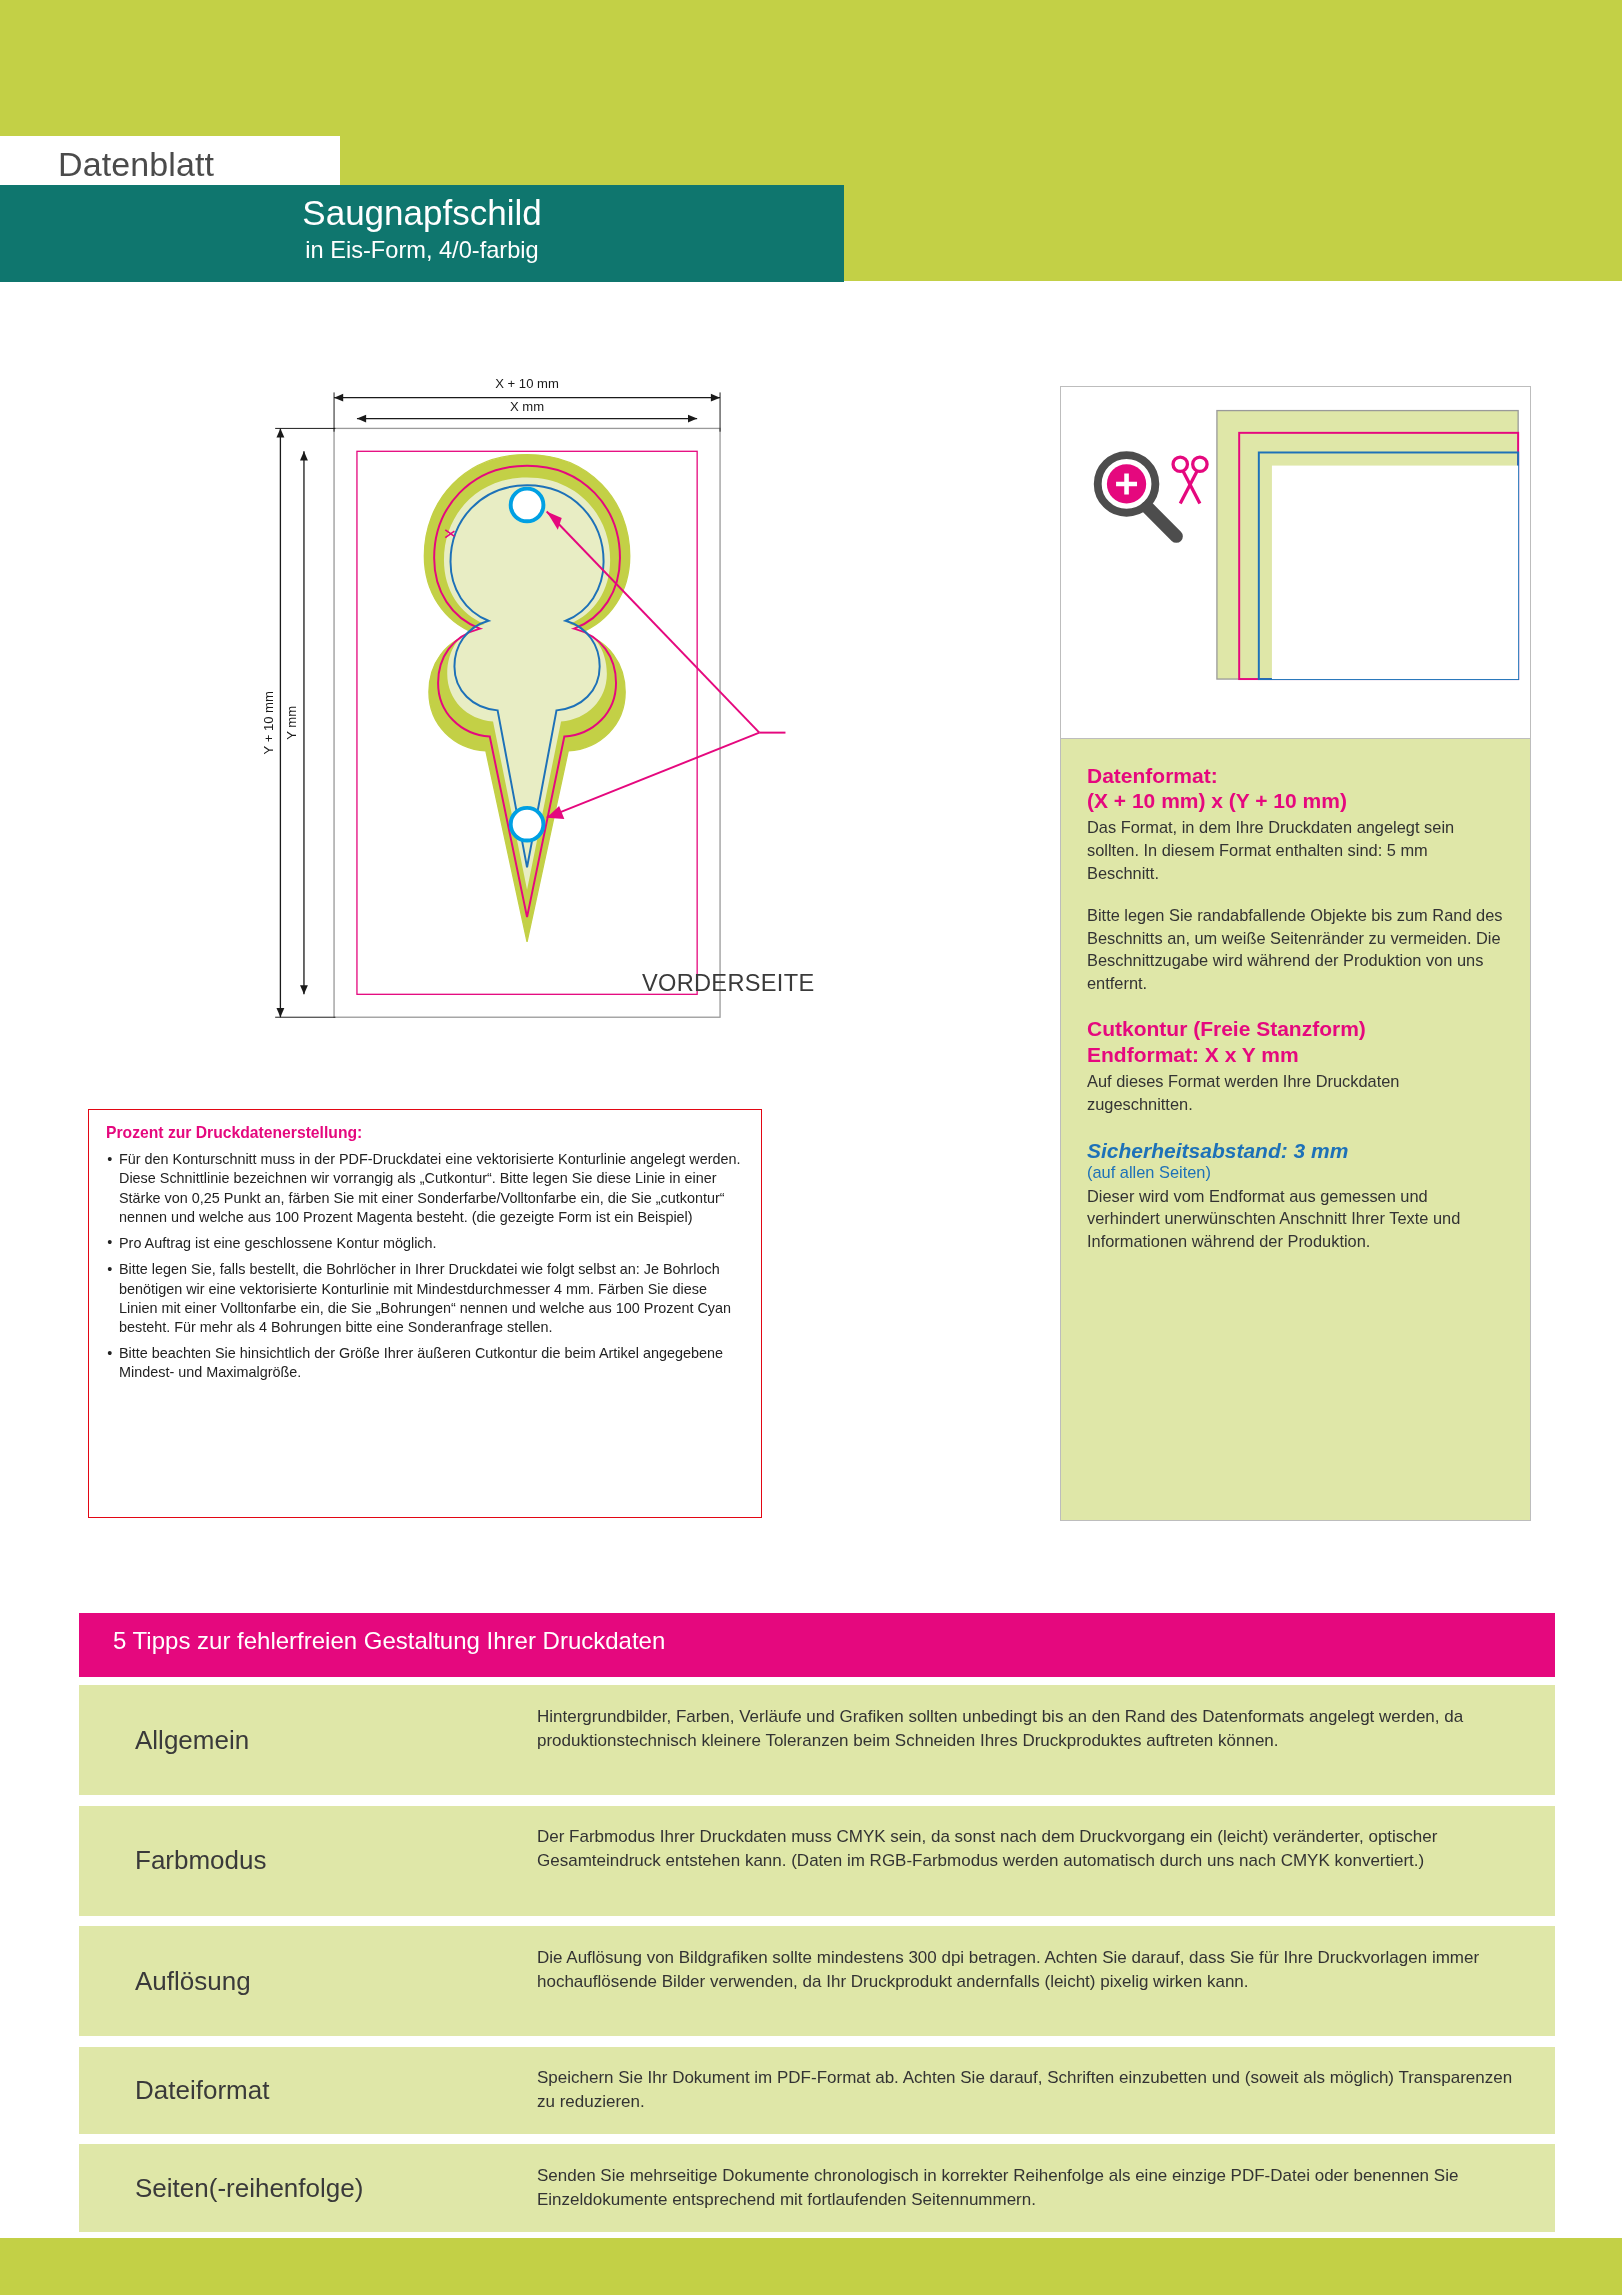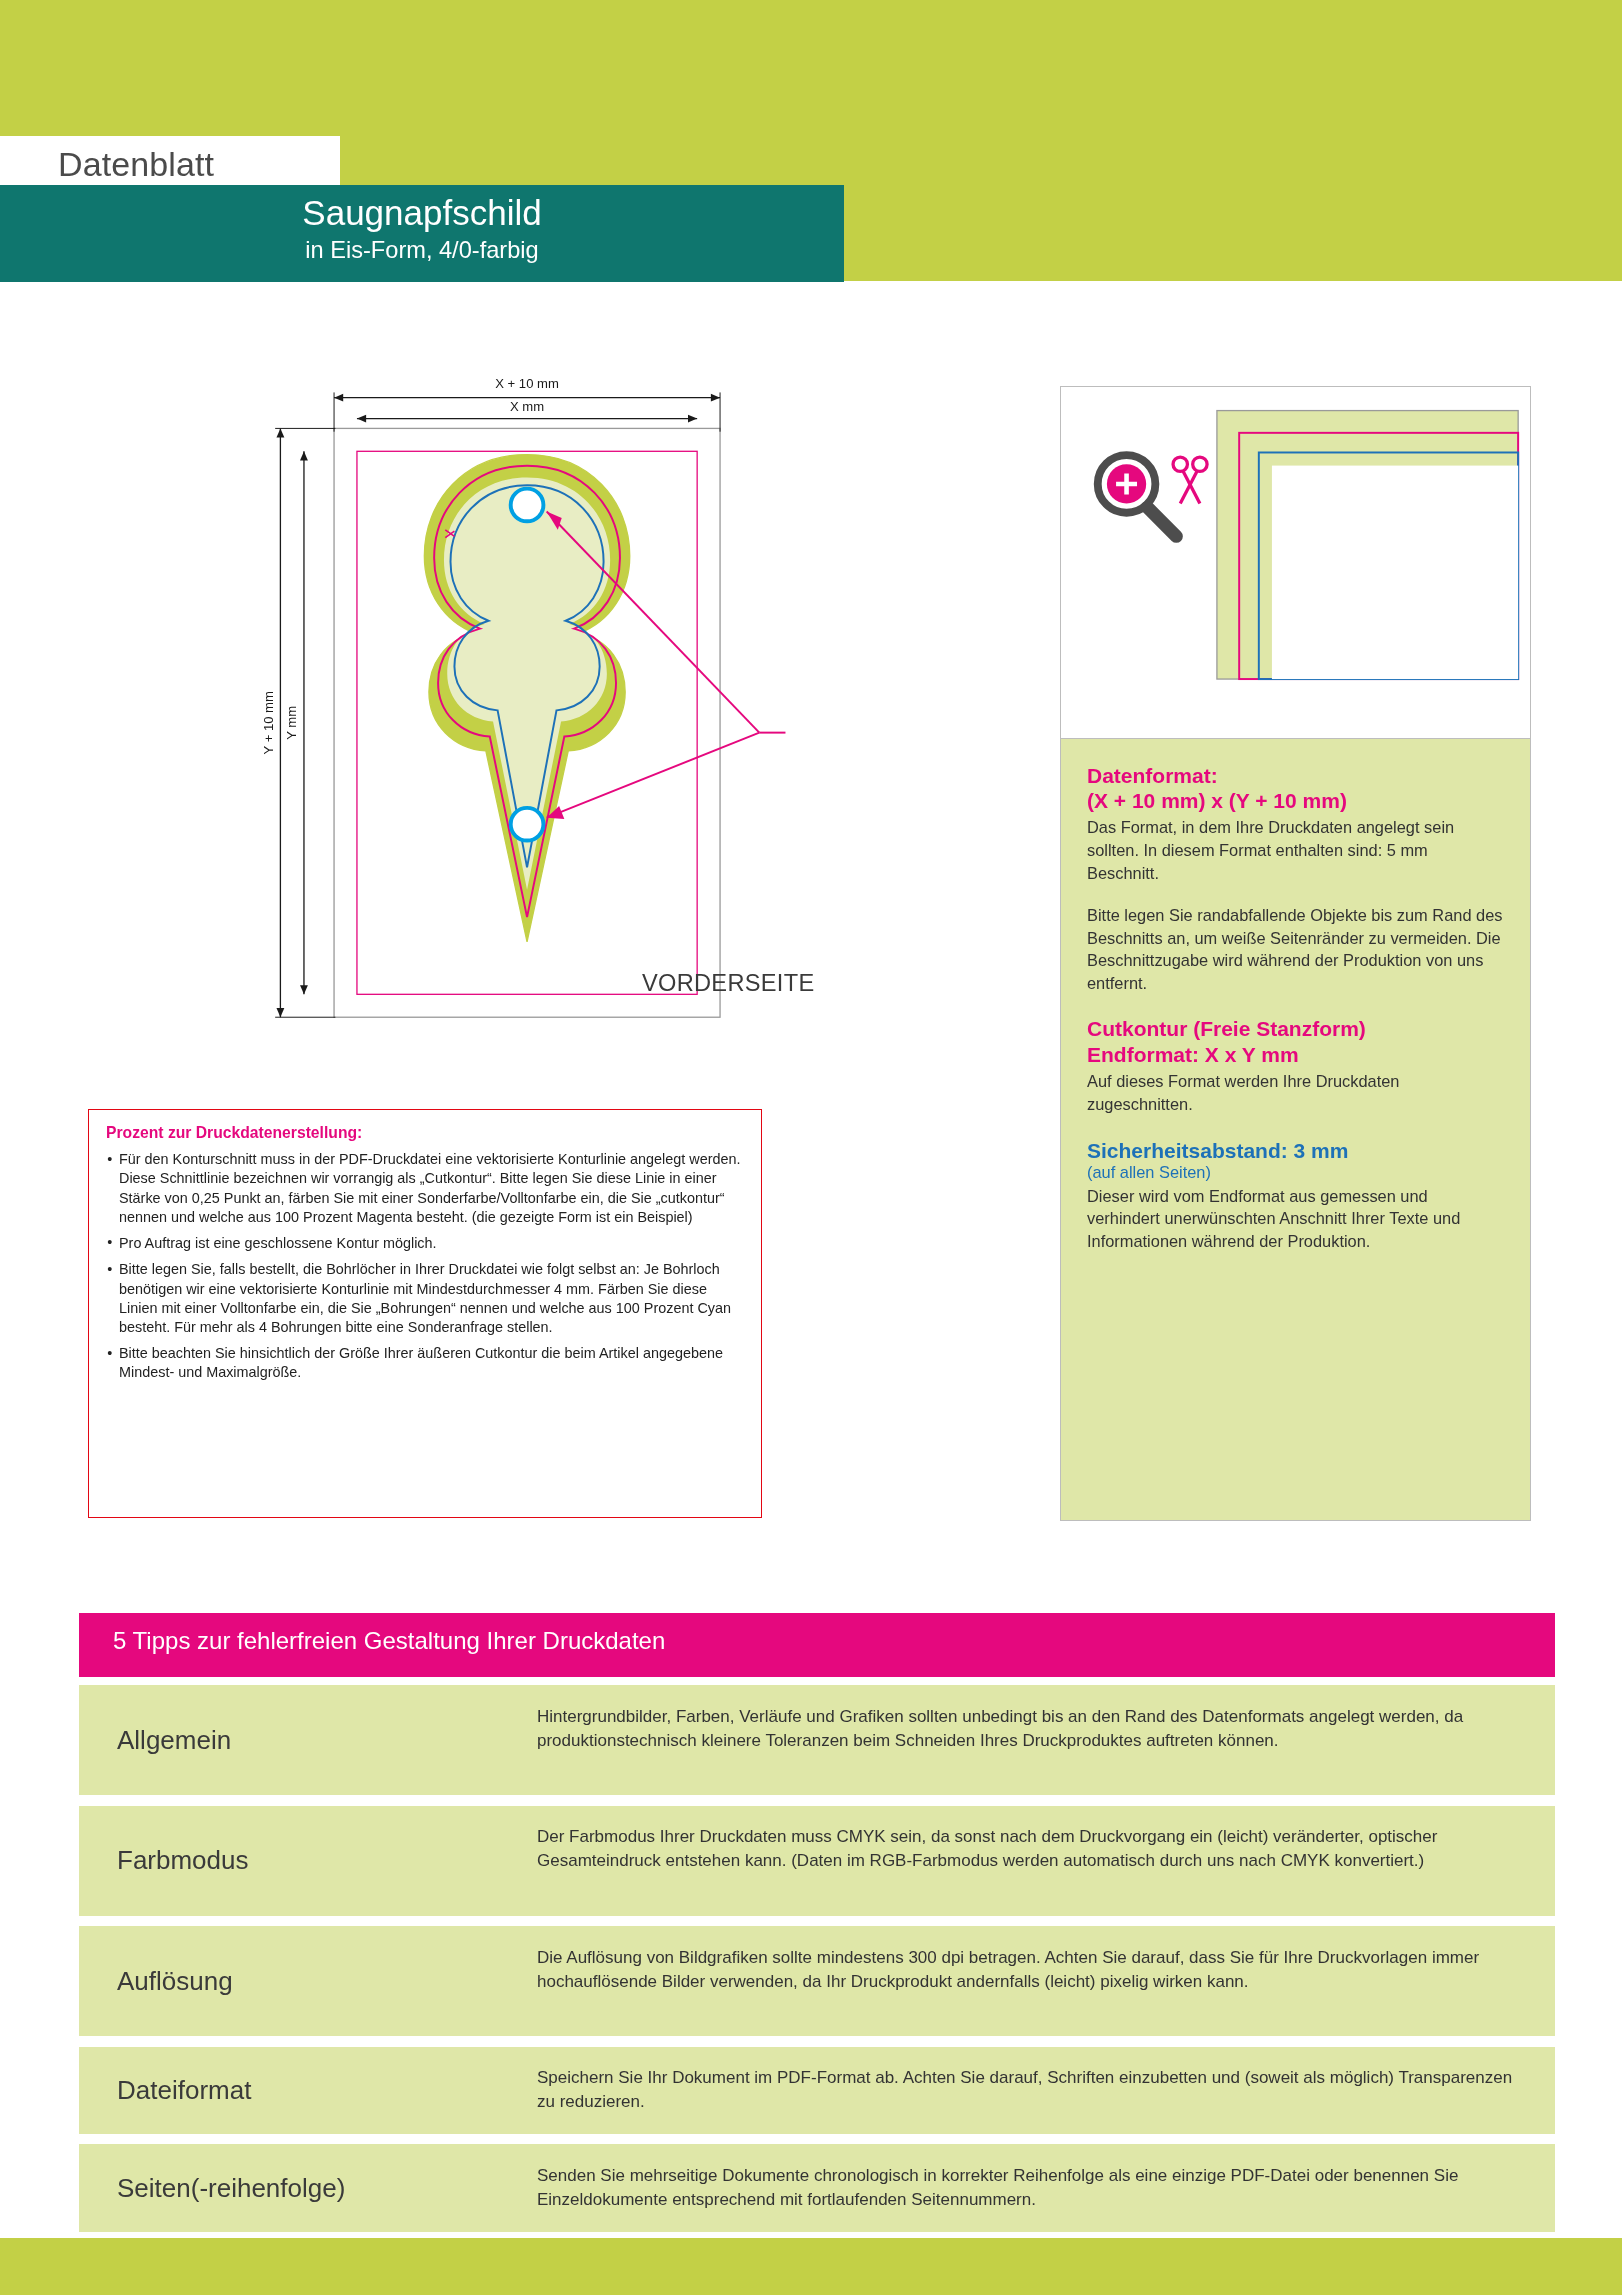--- a/index.html
+++ b/index.html
@@ -153,20 +153,21 @@
     color: #e5087e;
     line-height: 1.22;
     margin: 0;
   }
   .info-box .h-blue {
     font-size: 21px;
     font-weight: bold;
     color: #1d71b8;
     line-height: 1.22;
     margin: 0;
+    font-style: italic;
   }
   .info-box p {
     font-size: 16.4px;
     line-height: 1.38;
     color: #333;
     margin: 2.6px 0 0 0;
   }
   .info-box .sub {
     font-size: 16.4px;
     color: #1d71b8;
@@ -197,21 +198,21 @@
     background: #dfe7a8;
     margin-bottom: 10.5px;
     min-height: 110px;
     box-sizing: border-box;
   }
   .tip-row .tip-label {
     width: 458px;
     flex: 0 0 458px;
     display: flex;
     align-items: center;
-    padding-left: 38px;
+    padding-left: 56px;
     box-sizing: border-box;
     font-size: 26px;
     color: #3a3a3a;
   }
   .tip-row .tip-text {
     flex: 1;
     padding: 19.6px 39px 19.6px 0;
     font-size: 17px;
     line-height: 1.42;
     color: #333;

